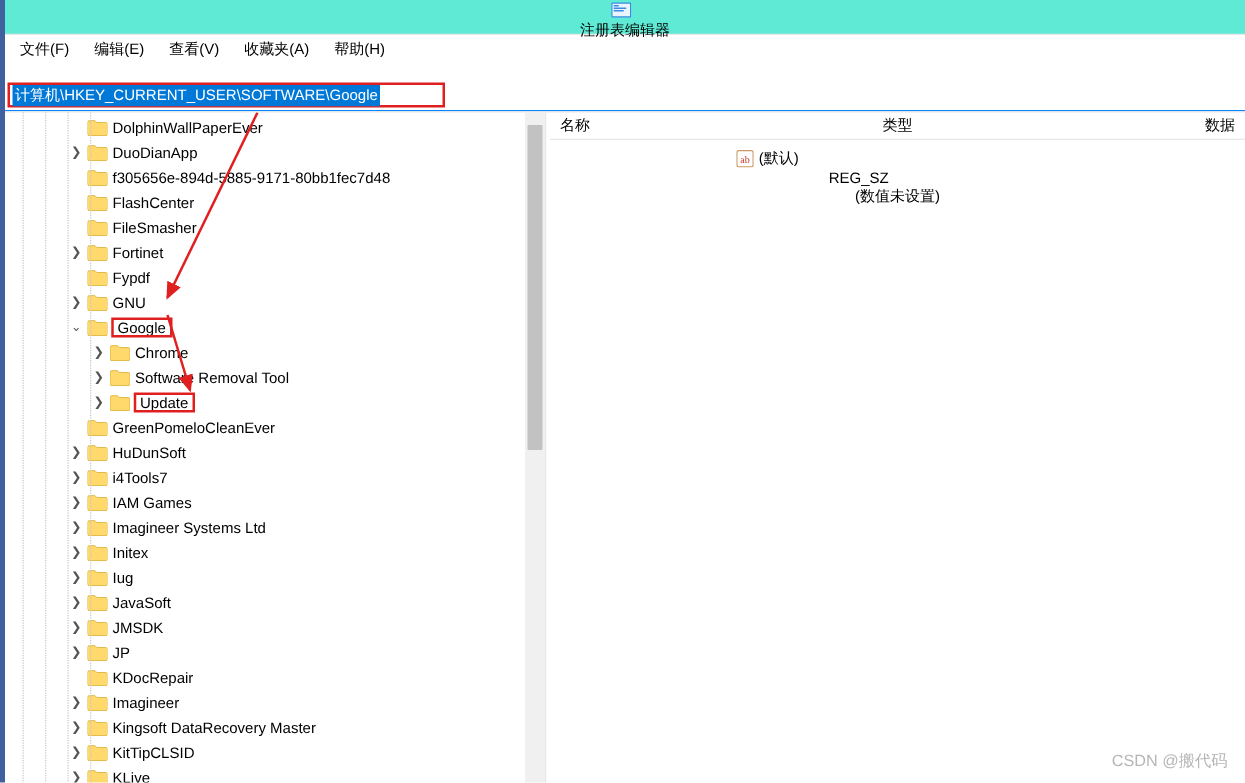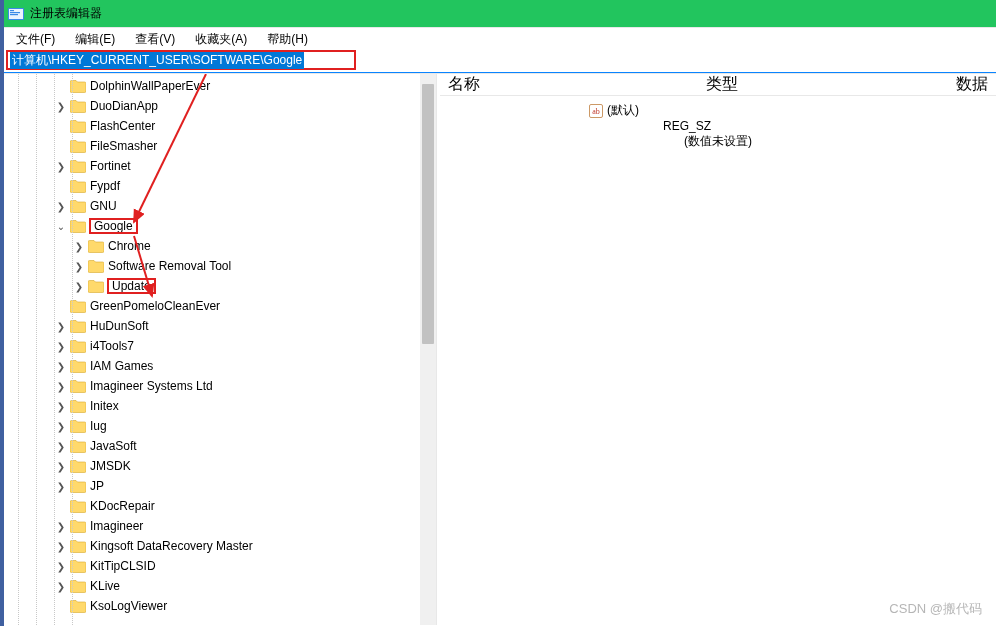--- a/index.html
+++ b/index.html
@@ -12,34 +12,35 @@
     height: 626px;
     overflow: hidden;
     position: relative;
     border-left: 4px solid #4060a0;
   }
   .titlebar {
     height: 28px;
     display: flex;
     align-items: center;
     padding: 0 4px;
-    background: #22c55e;
+    background: #5eead4;
     border-bottom: 1px solid #e8e8e8;
+    flex-direction: column;
   }
   .app-icon-box { width:16px; height:16px; margin-right:6px; display:flex; align-items:center; justify-content:center; }
   .menubar {
     height: 22px;
     display: flex;
     align-items: center;
     padding: 0 4px;
     gap: 4px;
     background: #fff;
   }
   .menu-item { padding: 2px 8px; cursor: default; }
-  .addressbar-wrap { padding: 0 2px 2px 2px; }
+  .addressbar-wrap { padding: 0 2px 2px 2px; margin-top: 16px; }
   .addressbar {
     border: 2px solid #e02020;
     height: 20px;
     display: flex;
     align-items: center;
     padding: 0 2px;
     width: 350px;
   }
   .addressbar-text { background: #0078d7; color: #fff; padding: 0 2px; }
   .divider-blue { height:1px; background:#0a84ff; }
@@ -80,21 +81,21 @@
     flex: 1;
     display: flex;
     flex-direction: column;
   }
   .values-header {
     height: 22px;
     display: flex;
     align-items: center;
     border-bottom: 1px solid #e8e8e8;
     padding: 0 8px;
-    font-size: 16px;
+    font-size: 12px;
   }
   .col-name { width: 258px; }
   .col-type { width: 110px; }
   .col-data { flex: 1; text-align: right; }
   .values-body { flex:1; padding: 6px 8px; }
   .value-row { display: flex; align-items:center; height: 20px; flex-direction: column; }
   .value-row .reg-icon {
     width:14px; height:14px; margin-right:4px;
     display:inline-flex; align-items:center; justify-content:center;
   }
@@ -172,20 +173,30 @@
         </div>
         <div class="tree-row">
           <span class="depth-pad" style="width: 44px; background-image: repeating-linear-gradient(to right, transparent 0px, transparent 17px, transparent 17px);"></span>
           <span class="exp">❯</span>
           <span class="folder-icon">
             <svg class="folder-svg" width="16" height="13" viewBox="0 0 16 13">
               <path d="M0 2 Q0 0.5 1.5 0.5 L6 0.5 L7.5 2 L14.5 2 Q16 2 16 3.5 L16 11 Q16 12.5 14.5 12.5 L1.5 12.5 Q0 12.5 0 11 Z" fill="#ffd96b" stroke="#d6a92b" stroke-width="0.6"></path>
             </svg>
           </span>
           <span class="tree-label">DuoDianApp</span>
+        </div>
+        <div class="tree-row">
+          <span class="depth-pad" style="width: 44px; background-image: repeating-linear-gradient(to right, transparent 0px, transparent 17px, transparent 17px);"></span>
+          <span class="exp blank"></span>
+          <span class="folder-icon">
+            <svg class="folder-svg" width="16" height="13" viewBox="0 0 16 13">
+              <path d="M0 2 Q0 0.5 1.5 0.5 L6 0.5 L7.5 2 L14.5 2 Q16 2 16 3.5 L16 11 Q16 12.5 14.5 12.5 L1.5 12.5 Q0 12.5 0 11 Z" fill="#ffd96b" stroke="#d6a92b" stroke-width="0.6"></path>
+            </svg>
+          </span>
+          <span class="tree-label">f305656e-894d-5885-9171-80bb1fec7d48</span>
         </div>
         <div class="tree-row">
           <span class="depth-pad" style="width: 44px; background-image: repeating-linear-gradient(to right, transparent 0px, transparent 17px, transparent 17px);"></span>
           <span class="exp blank"></span>
           <span class="folder-icon">
             <svg class="folder-svg" width="16" height="13" viewBox="0 0 16 13">
               <path d="M0 2 Q0 0.5 1.5 0.5 L6 0.5 L7.5 2 L14.5 2 Q16 2 16 3.5 L16 11 Q16 12.5 14.5 12.5 L1.5 12.5 Q0 12.5 0 11 Z" fill="#ffd96b" stroke="#d6a92b" stroke-width="0.6"></path>
             </svg>
           </span>
           <span class="tree-label">FlashCenter</span>

